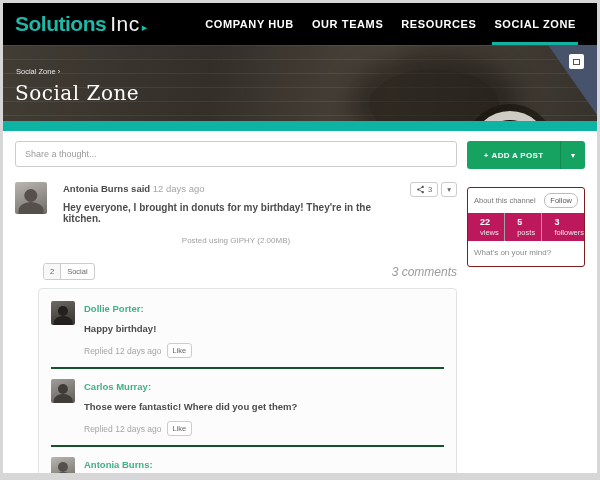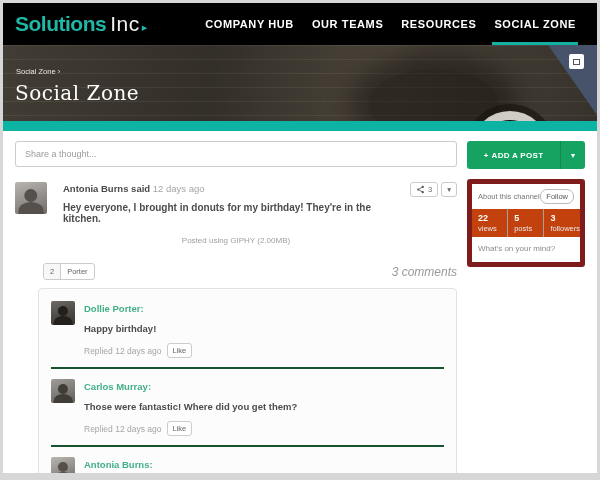--- a/index.html
+++ b/index.html
@@ -92,27 +92,27 @@
   .c-meta { display:flex; align-items:center; gap:5px; margin-top:9px; }
   .c-meta .when { font-size:8.5px; color:#a5a5a5; }
 
   
   .add-post { display:flex; width:100%; height:28px; border-radius:3px; overflow:hidden; cursor:pointer; }
   .add-post .label-seg { flex:1; background:#16a361; color:#fff; display:flex; align-items:center;
                          justify-content:center; gap:3px; font-size:8px; font-weight:700; letter-spacing:0.3px;
                          border-right:1px solid #0e8a4f; }
   .add-post .caret-seg { width:24px; background:#16a361; color:#fff; display:flex; align-items:center;
                          justify-content:center; font-size:8px; }
-  .about { margin-top:10px; border:5px solid #7f1d1d; border-radius:3px; background:#fff; }
+  .about { margin-top:18px; border:1px solid #7f1d1d; border-radius:3px; background:#fff; }
   .about-head { display:flex; align-items:center; justify-content:space-between; padding:5px 6px; }
   .about-title { font-size:7.5px; color:#777; }
   .follow-btn { border:1px solid #bbb; background:#fff; border-radius:7px; font-size:7.5px; color:#555;
                 padding:2px 5px; cursor:pointer; font-family:"Liberation Sans", sans-serif; }
   .stats { display:flex; }
-  .stat { flex:1; background:#c2410c; color:#fff; padding:4px 0 4px 6px; border-right:1px solid #a2a2a2; }
+  .stat { flex:1; background:#be185d; color:#fff; padding:4px 0 4px 12px; border-right:1px solid #a2a2a2; }
   .stat:last-child { border-right:none; }
   .stat .v { font-size:9px; font-weight:700; }
   .stat .l { font-size:7.5px; color:#e8e8e8; margin-top:1px; }
   .about-desc { font-size:8px; color:#8a8a8a; padding:7px 6px 9px 6px; }
 
   .share-svg { width:9px; height:9px; display:block; }
 </style>
 </head>
 <body>
 
@@ -171,21 +171,21 @@
               <span>▾</span>
             </button>
           </div>
         </div>
 
         <div class="giphy-note">Posted using GIPHY (2.00MB)</div>
 
         <div class="likes-row">
           <div class="likes-btn">
             <span class="seg">2</span>
-            <span class="seg">Porter</span>
+            <span class="seg">Social</span>
           </div>
           <span class="comments-count">3 comments</span>
         </div>
 
         <div class="comments">
 
           <div class="comment">
             <div class="avatar dark c-avatar"></div>
             <div class="c-main">
               <div class="c-author">Dollie Porter:</div>

